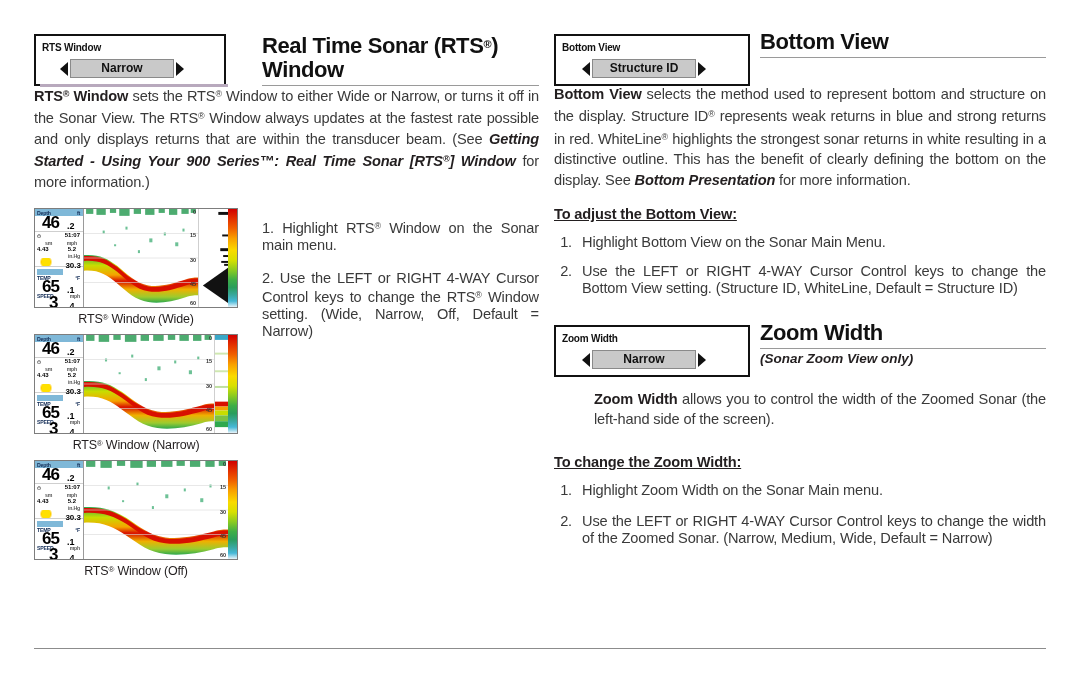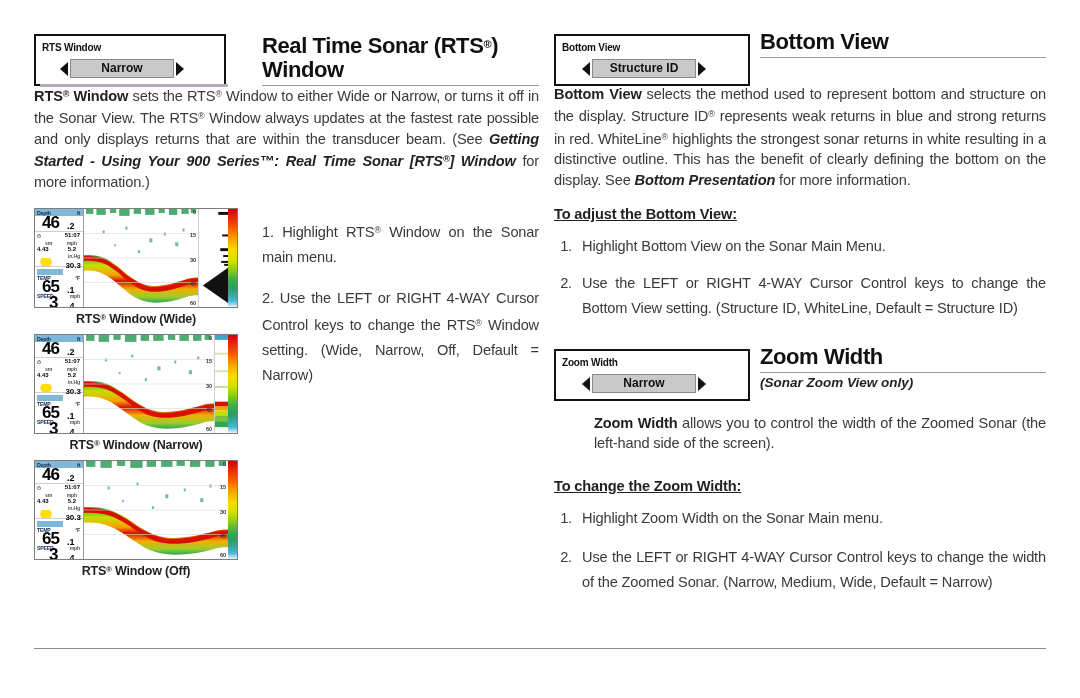--- a/index.html
+++ b/index.html
@@ -102,21 +102,21 @@
   .sub-head {
     font-weight: bold;
     font-size: 14.6px;
     text-decoration: underline;
     color: #231f20;
     letter-spacing: -0.15px;
   }
 
   .step {
     font-size: 14.6px;
-    line-height: 25px;
+    line-height: 17px;
     color: #3a3a3a;
     letter-spacing: -0.15px;
     text-align: justify;
   }
   .step-num {
     display: flex;
     gap: 10px;
   }
   .step-num .num { width: 18px; flex: none; text-align: right; }
   .step-num .txt { flex: 1; }
@@ -219,21 +219,21 @@
     width: 9px;
     background: linear-gradient(to bottom,
        #d00000 0%, #e33000 10%, #f06000 20%, #f9a000 30%,
        #fada00 42%, #d8e000 52%, #8ccb20 62%, #3fae46 72%,
        #2a9d5c 80%, #3aa8a0 88%, #46b8d8 94%, #e8f4fa 100%);
   }
   .cap {
     text-align: center;
     width: 204px;
     font-size: 12.5px;
-    font-weight: bold;
+    font-weight: normal;
     color: #231f20;
     margin-top: 4px;
     letter-spacing: -0.2px;
   }
   .cap .sup { font-size: 8px; vertical-align: 3px; }
 
   
   .footer-rule {
     position: absolute;
     left: 34px; right: 34px; top: 648px;

